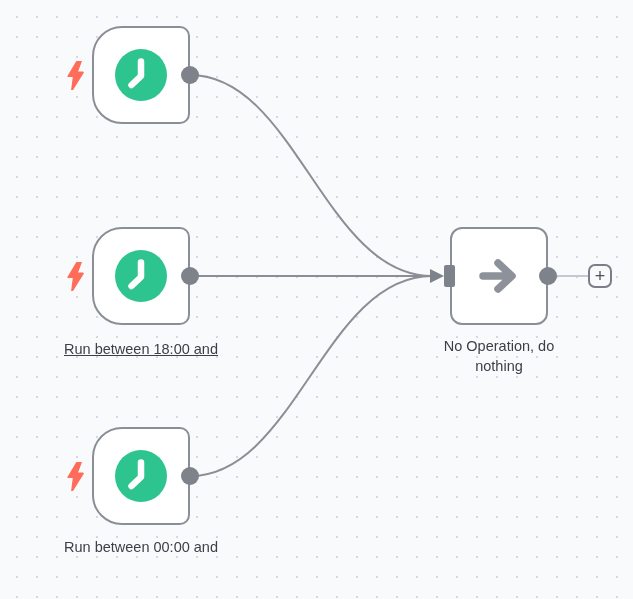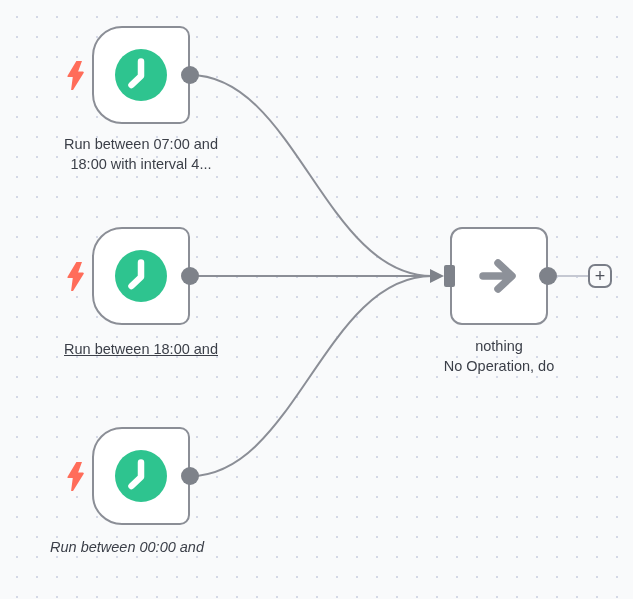--- a/index.html
+++ b/index.html
@@ -72,21 +72,21 @@
   }
   .node-label {
     position: absolute; width: 220px;
     text-align: center;
     font-size: 14.5px; line-height: 20px;
     color: #3b3f48;
     z-index: 2;
   }
   .l1 { left: 31px;  top: 134px; }
   .l2 { left: 31px;  top: 339px; text-decoration: underline; }
-  .l3 { left: 17px;  top: 537px; font-style: italic; }
+  .l3 { left: 31px;  top: 537px; }
   .l4 { left: 389px; top: 336px; }
 
   .add-btn {
     position: absolute; left: 588px; top: 264px;
     width: 24px; height: 24px;
     border: 2px solid #7a7e88;
     border-radius: 7px;
     background: #f9fafb;
     color: #4e525b;
     font-size: 18px; line-height: 20px;
@@ -143,32 +143,28 @@
     <path d="M9 0 L1.5 12.5 L6 12.5 L4.5 24 L13.5 9.5 L8.5 9.5 L12 0 Z" fill="#ff6d5a" stroke="#ff6d5a" stroke-width="1.5" stroke-linejoin="round"></path>
   </svg>
 
   <div class="connector-dot d1"></div>
   <div class="connector-dot d2"></div>
   <div class="connector-dot d3"></div>
   <div class="connector-dot d4"></div>
   <div class="input-port"></div>
   <div class="arrowhead"></div>
 
-  <div class="node-label l1">
-    <div>Run between 07:00 and</div>
-    <div>18:00 with interval 4...</div>
-  </div>
   <div class="node-label l2">
     <div>Run between 18:00 and</div>
   </div>
   <div class="node-label l3">
     <div>Run between 00:00 and</div>
   </div>
   <div class="node-label l4">
+    <div>No Operation, do</div>
     <div>nothing</div>
-    <div>No Operation, do</div>
   </div>
 
   <div class="add-btn">
     <span>+</span>
   </div>
 
 </div>
 
 </body></html>

